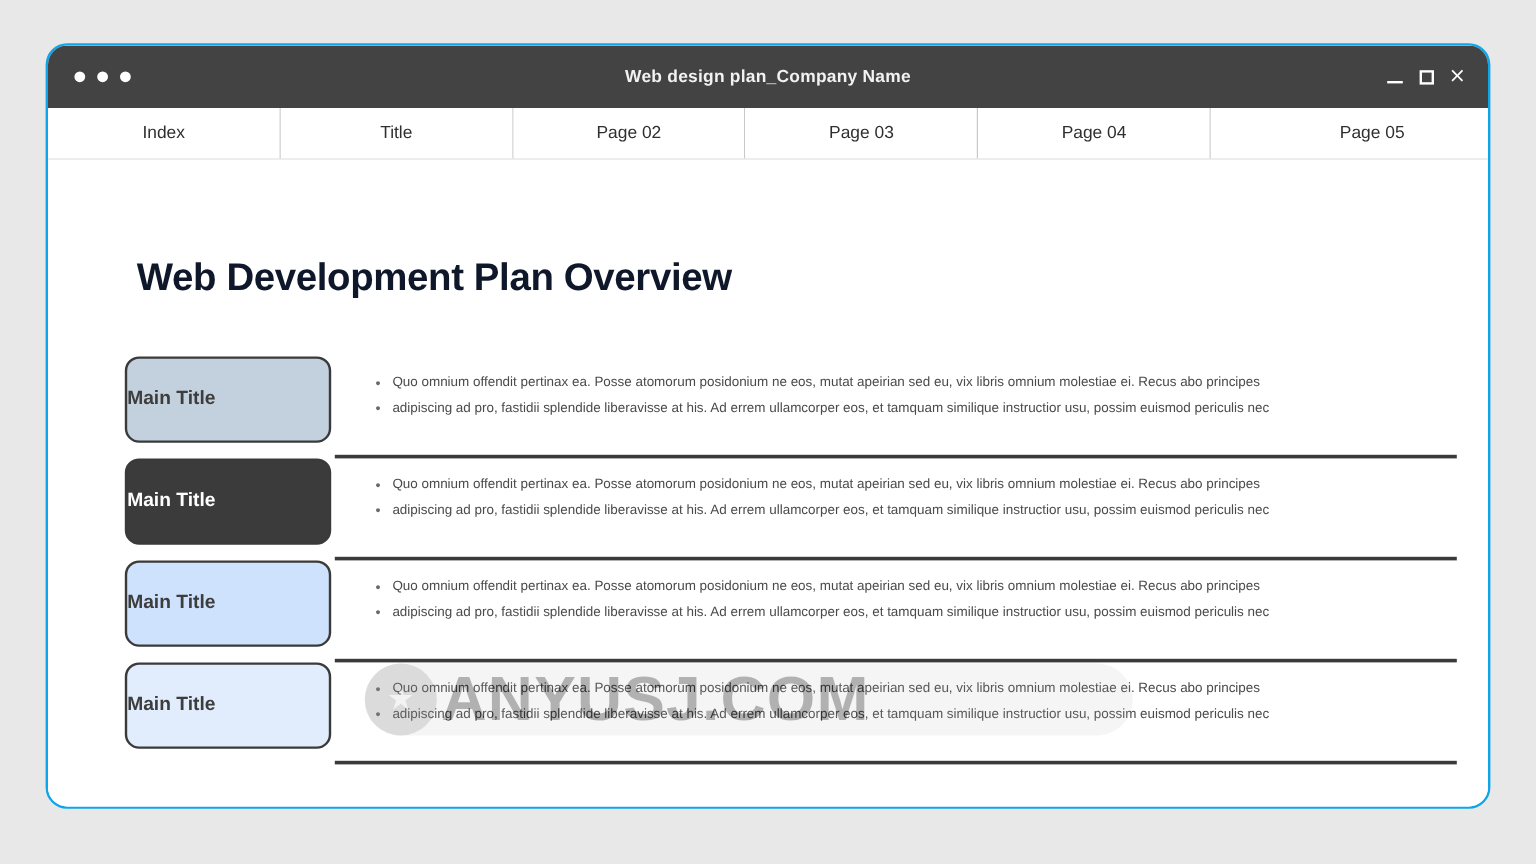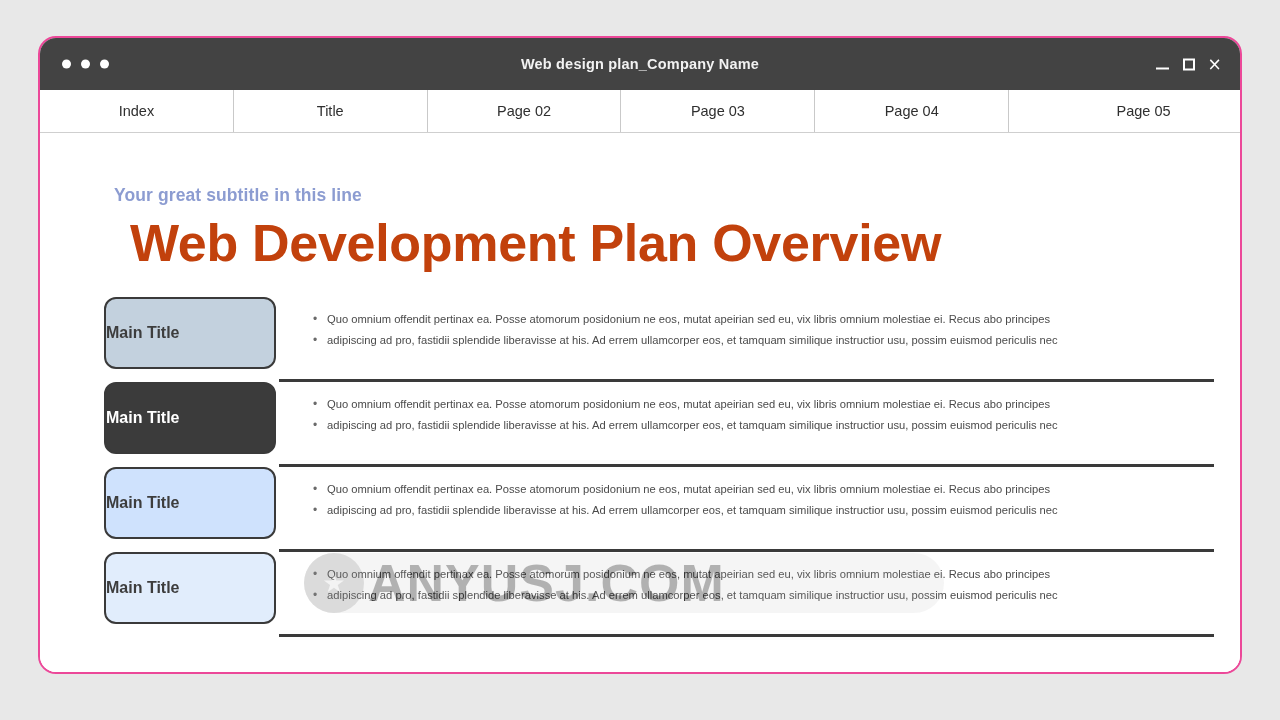--- a/index.html
+++ b/index.html
@@ -14,21 +14,21 @@
     overflow: hidden;
   }
 
   
   .window {
     position: absolute;
     left: 38px;
     top: 36px;
     width: 1204px;
     height: 638px;
-    border: 2px solid #ec4899;
+    border: 2px solid #0ea5e9;
     border-radius: 18px;
     background: #ffffff;
     box-sizing: border-box;
     overflow: hidden;
   }
 
   .titlebar {
     position: relative;
     height: 52px;
     background: #434343;
@@ -147,26 +147,25 @@
     font-size: 17.5px;
     font-weight: bold;
     color: #8c9cd1;
     letter-spacing: 0.1px;
   }
 
   .headline {
     position: absolute;
     left: 74px;
     top: 80px;
-    font-size: 52px;
-    font-weight: bold;
-    color: #c2410c;
+    font-size: 32px;
+    font-weight: bold;
+    color: #0f172a;
     letter-spacing: -0.3px;
     white-space: nowrap;
-    margin-left: 16px;
   }
 
   
   .rows {
     position: absolute;
     left: 64px;
     top: 164px;
     width: 1048px;
   }
   .row {
@@ -306,21 +305,20 @@
       </div>
       <div class="tab">
         <span>Page 04</span>
       </div>
       <div class="tab">
         <span>Page 05</span>
       </div>
     </div>
 
   <div class="slide">
-    <div class="subtitle">Your great subtitle in this line</div>
     <div class="headline">Web Development Plan Overview</div>
 
     <div class="rows" id="rows">
         <div class="row">
           <div class="pill" style="background: rgb(195, 209, 222); color: rgb(61, 61, 61);">
             <span>Main Title</span>
           </div>
           <div class="bullets">
             <div class="bullet">
               <span class="bullet-dot">•</span>

